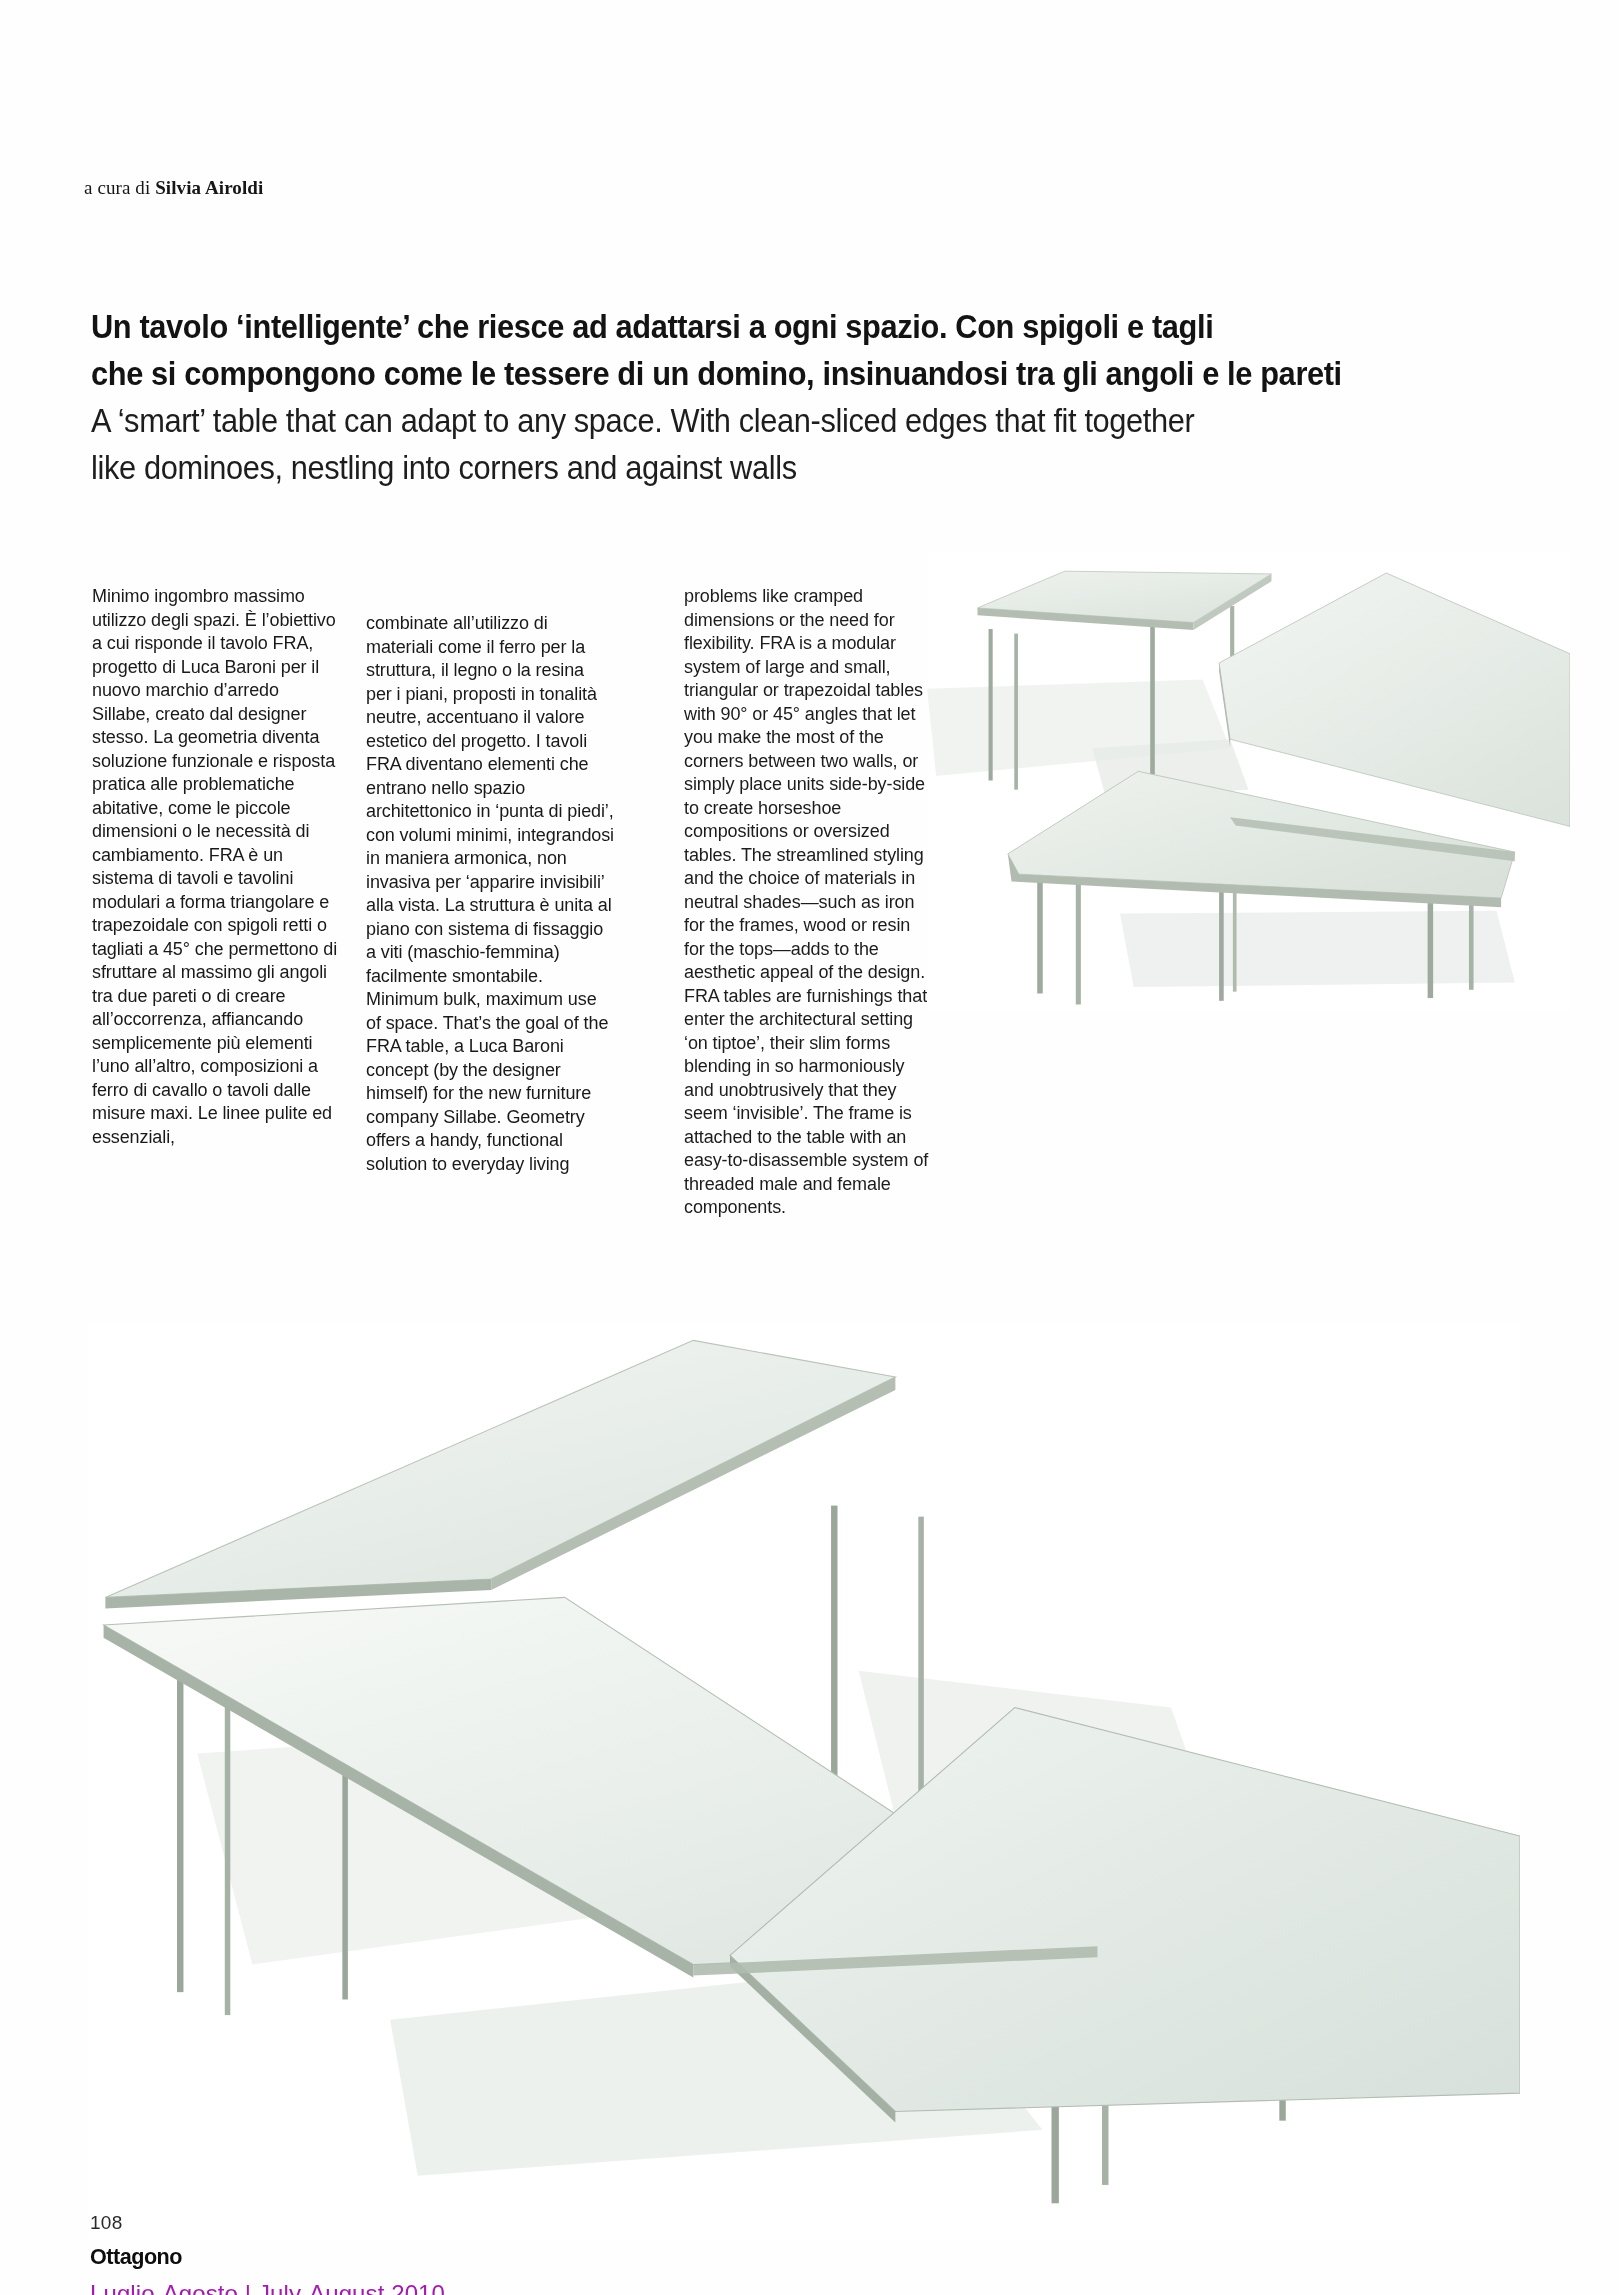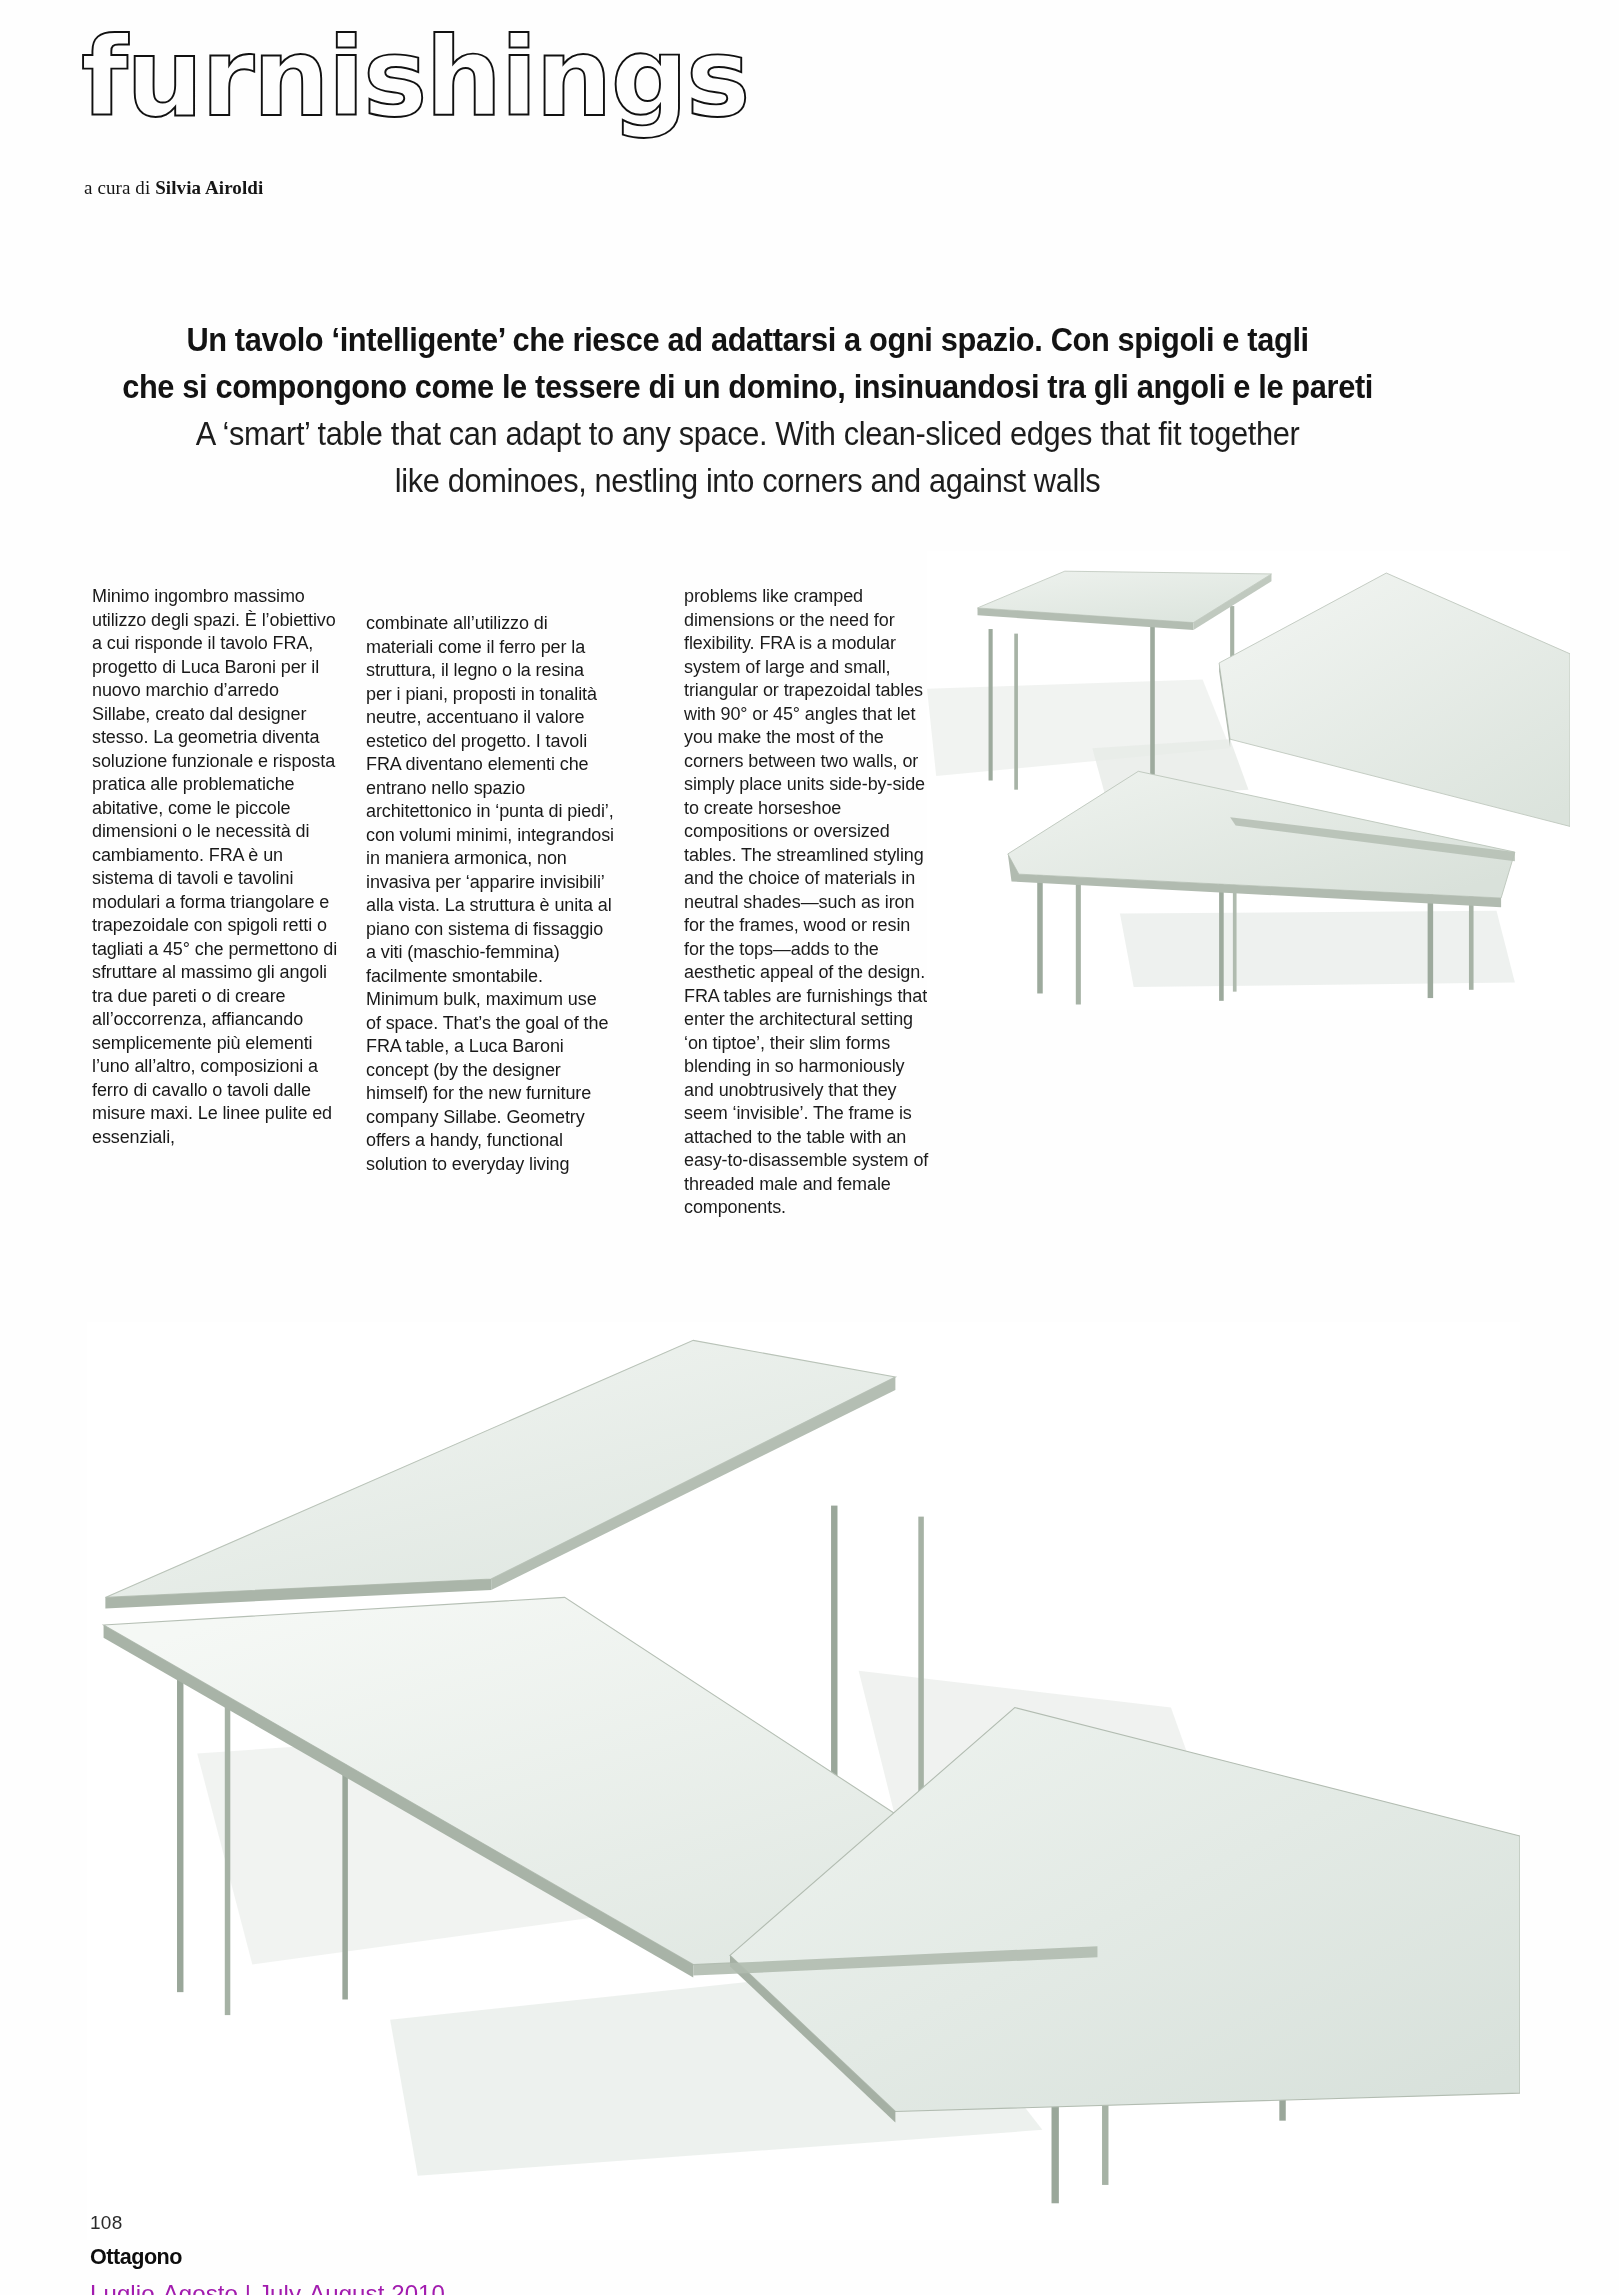--- a/index.html
+++ b/index.html
@@ -49,23 +49,22 @@
     color: #161616;
     white-space: nowrap;
     font-family: Liberation Serif, serif;
   }
   .byline .b-strong { font-weight: 700; }
 
   
   .headline {
     position: absolute;
     left: 91px;
-    top: 316px;
+    top: 303px;
     width: 1451px;
-    text-align: center;
   }
   .hl-line {
     font-family: "Liberation Sans Narrow", "Liberation Sans", sans-serif;
     font-size: 34px;
     line-height: 47px;
     letter-spacing: -0.4px;
     color: #131313;
     white-space: nowrap;
     transform: scaleX(0.905);
     transform-origin: left center;
@@ -142,25 +141,20 @@
     font-size: 24px;
     color: #a21caf;
     letter-spacing: 0.1px;
   }
 </style>
 </head>
 <body>
 
 <div class="page">
 
-  <div class="masthead">
-    <svg viewBox="0 0 760 118" preserveAspectRatio="xMinYMid meet">
-      <text x="0" y="92">furnishings</text>
-    </svg>
-  </div>
 
   <div class="byline">
     <span>a cura di </span><span class="b-strong">Silvia Airoldi</span>
   </div>
 
   <div class="headline">
     <div class="hl-line it">Un tavolo ‘intelligente’ che riesce ad adattarsi a ogni spazio. Con spigoli e tagli</div>
     <div class="hl-line it">che si compongono come le tessere di un domino, insinuandosi tra gli angoli e le pareti</div>
     <div class="hl-line en">A ‘smart’ table that can adapt to any space. With clean-sliced edges that fit together</div>
     <div class="hl-line en">like dominoes, nestling into corners and against walls</div>

